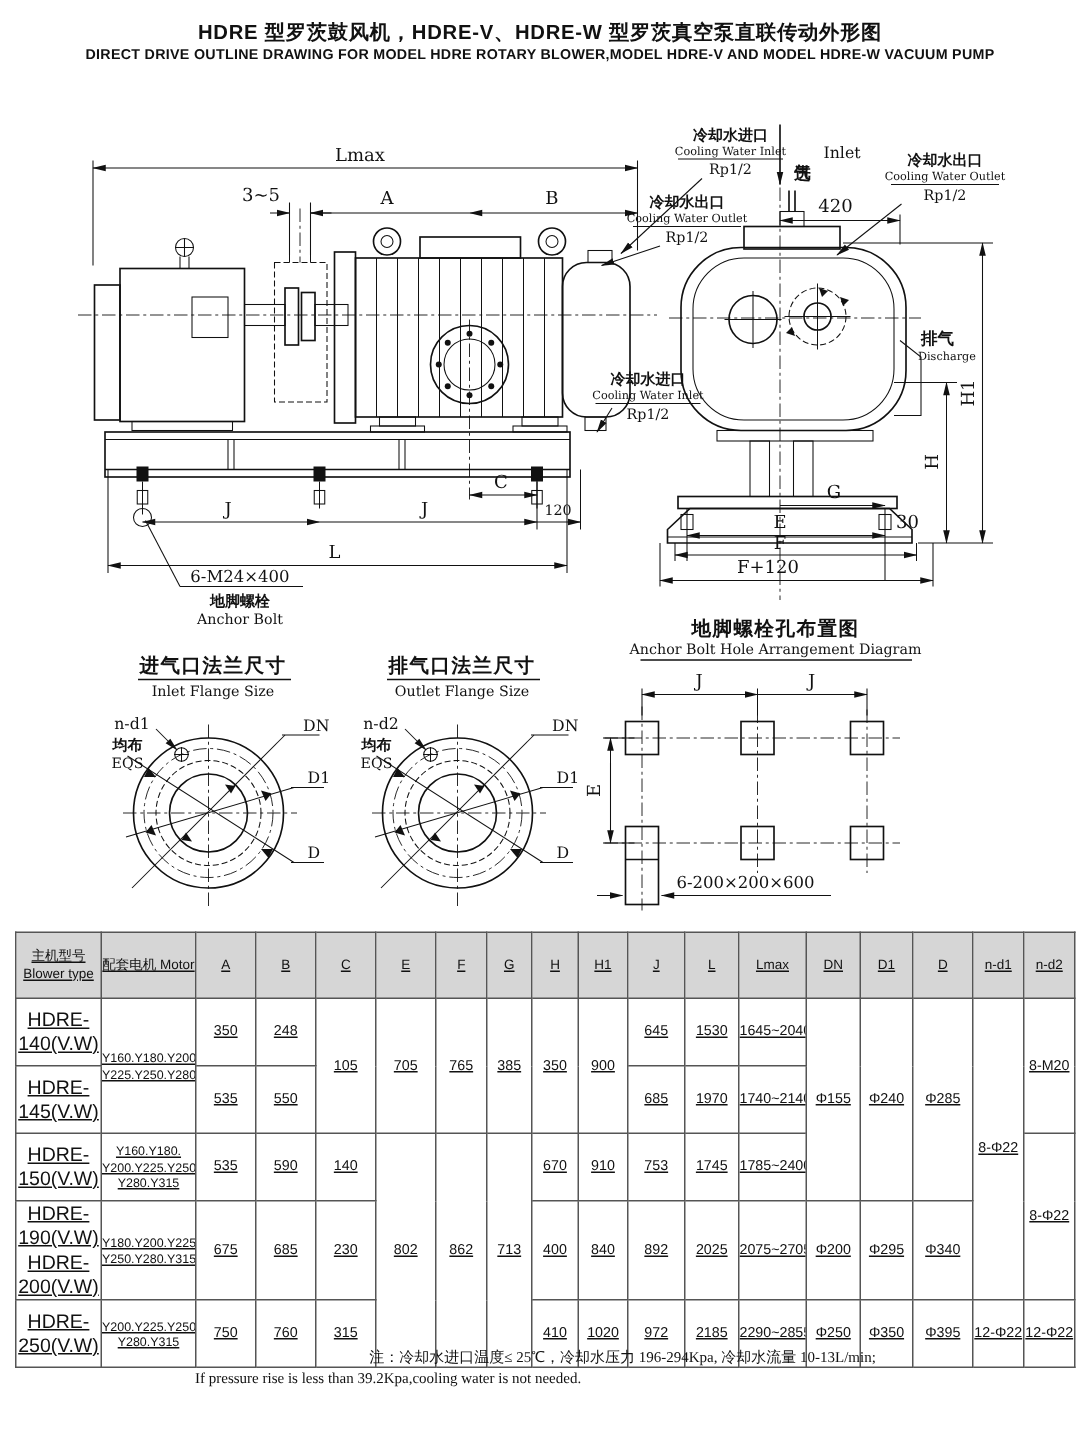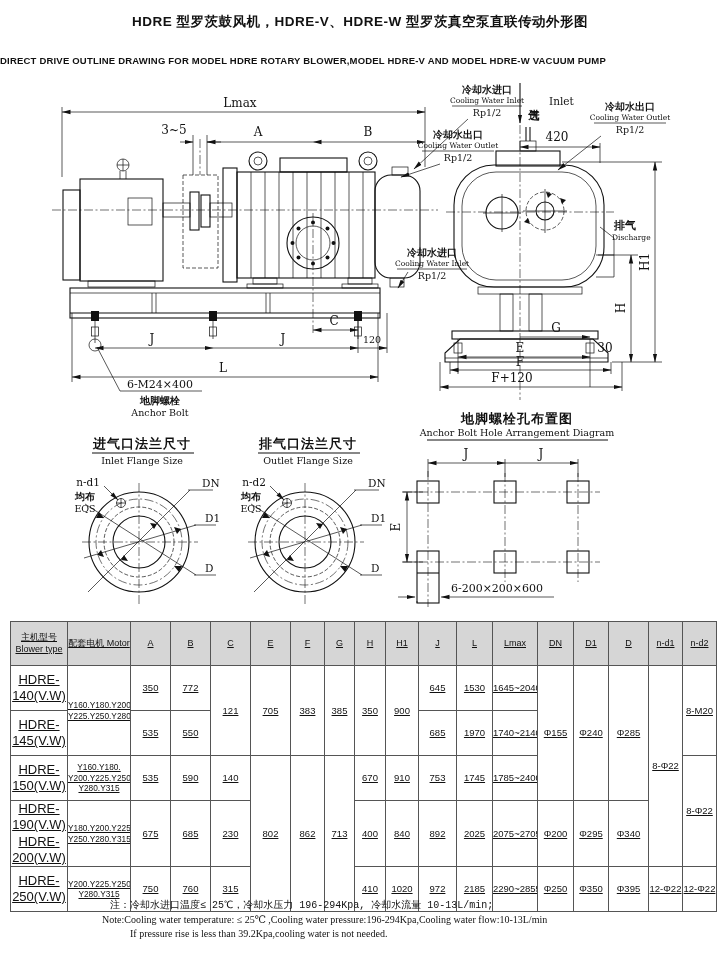--- a/index.html
+++ b/index.html
@@ -1,21 +1,21 @@
 <!DOCTYPE html>
 <html><head>
 <meta charset="utf-8">
 <style>
   html,body{margin:0;padding:0;background:#e8e8e8;}
   .page{position:relative;width:720px;height:966px;background:#ffffff;margin:0 auto;
         font-family:"Liberation Sans",sans-serif;color:#111;overflow:hidden;}
   .title-cn{position:absolute;left:0;right:0;top:13px;text-align:center;
             font-size:13.5px;font-weight:bold;letter-spacing:.5px;}
-  .title-en{position:absolute;left:0;right:0;top:31px;
-            font-size:9.5px;font-weight:bold;letter-spacing:.2px;margin-top:24px;}
+  .title-en{position:absolute;left:0;right:0;top:31px;text-align:center;
+            font-size:9.5px;font-weight:bold;letter-spacing:.2px;}
   svg{position:absolute;left:0;top:55px;}
   svg text{fill:#111;}
   .dimtxt{font-family:"DejaVu Serif",serif;font-size:12px;}
   .dimtxt-s{font-family:"DejaVu Serif",serif;font-size:9.5px;}
   .cntxt{font-family:"Liberation Sans",sans-serif;font-size:10px;font-weight:bold;}
   .cntxt-lg{font-family:"Liberation Sans",sans-serif;font-size:13px;font-weight:bold;letter-spacing:1px;}
   .entxt{font-family:"DejaVu Serif",serif;font-size:7.5px;}
   .entxt-md{font-family:"DejaVu Serif",serif;font-size:9.5px;}
   .thin{stroke:#111;stroke-width:.7;fill:none;}
   .med{stroke:#111;stroke-width:1.1;fill:none;}
@@ -25,21 +25,21 @@
   
   .dtable{position:absolute;left:10px;top:621px;width:701px;border-collapse:collapse;
           table-layout:fixed;font-size:9.5px;text-decoration:underline;}
   .dtable td,.dtable th{border:1px solid #555;text-align:center;vertical-align:middle;
           padding:0;white-space:pre-line;line-height:1.25;overflow:hidden;}
   .dtable th{background:#d6d6d6;font-weight:normal;font-size:9px;height:43px;}
   .dtable td{height:44px;}
   .motor-cell{font-size:8.3px;}
   .model-cell{font-size:13px;}
   .notes{position:absolute;left:0;top:899px;width:720px;font-size:10px;line-height:14px;}
-  .notes .n-cn{font-family:Liberation Mono, monospace;}
+  .notes .n-cn{font-family:Liberation Serif, serif;text-align:center;}
   .notes .n-en{font-family:"Liberation Serif","DejaVu Serif",serif;}
   .nl1{margin-left:110px;} .nl2{margin-left:128px;} .nl3{margin-left:102px;} .nl4{margin-left:130px;}
 </style>
 </head>
 <body>
 
 <div class="page">
 
   <div class="title-cn">HDRE 型罗茨鼓风机，HDRE-V、HDRE-W 型罗茨真空泵直联传动外形图</div>
   <div class="title-en">DIRECT DRIVE OUTLINE DRAWING FOR MODEL HDRE ROTARY BLOWER,MODEL HDRE-V AND MODEL HDRE-W VACUUM PUMP</div>
@@ -423,24 +423,24 @@
         <th>n-d2</th>
       </tr>
     </thead>
     <tbody>
       <tr>
         <td class="model-cell">HDRE-
 140(V.W)</td>
         <td class="motor-cell" rowspan="2">Y160.Y180.Y200.
 Y225.Y250.Y280</td>
         <td>350</td>
-        <td>772</td>
-        <td rowspan="2">121</td>
+        <td>248</td>
+        <td rowspan="2">105</td>
         <td rowspan="2">705</td>
-        <td rowspan="2">383</td>
+        <td rowspan="2">765</td>
         <td rowspan="2">385</td>
         <td rowspan="2">350</td>
         <td rowspan="2">900</td>
         <td>645</td>
         <td>1530</td>
         <td>1645~2040</td>
         <td rowspan="3">Φ155</td>
         <td rowspan="3">Φ240</td>
         <td rowspan="3">Φ285</td>
         <td rowspan="4">8-Φ22</td>
@@ -510,17 +510,16 @@
         <td>Φ350</td>
         <td>Φ395</td>
         <td>12-Φ22</td>
         <td>12-Φ22</td>
       </tr>
     </tbody>
   </table>
 
   <div class="notes">
     <div class="n-cn nl1">注：冷却水进口温度≤ 25℃，冷却水压力 196-294Kpa, 冷却水流量 10-13L/min;</div>
-    <div class="n-en nl3">Note:Cooling water temperature: ≤ 25℃ ,Cooling water pressure:196-294Kpa,Cooling water flow:10-13L/min</div>
     <div class="n-en nl4">If pressure rise is less than 39.2Kpa,cooling water is not needed.</div>
   </div>
 
 </div>
 
 </body></html>

